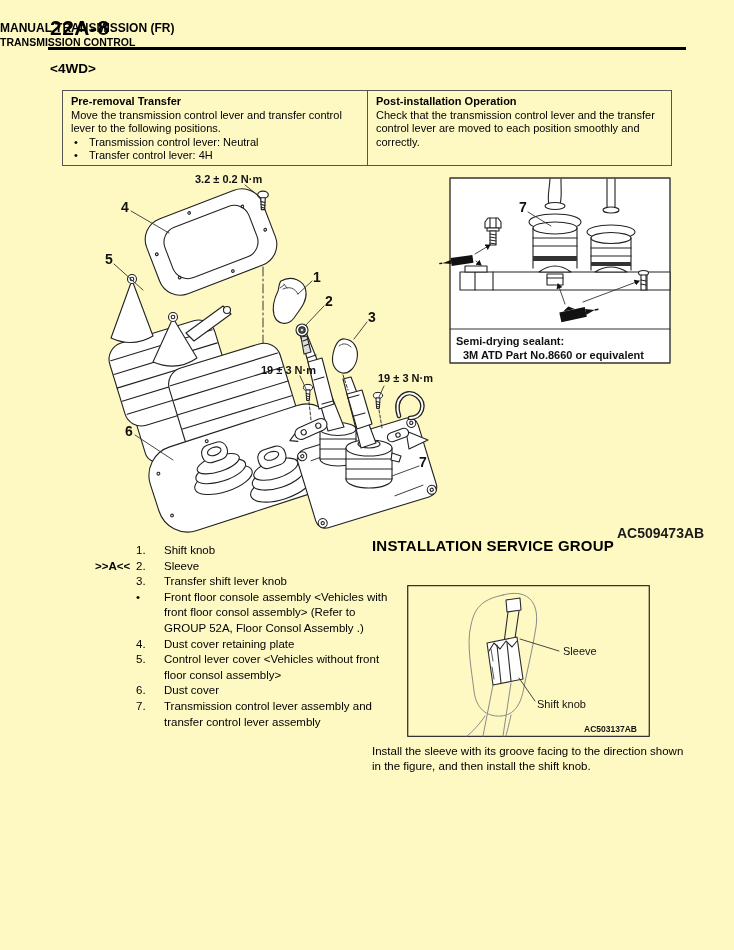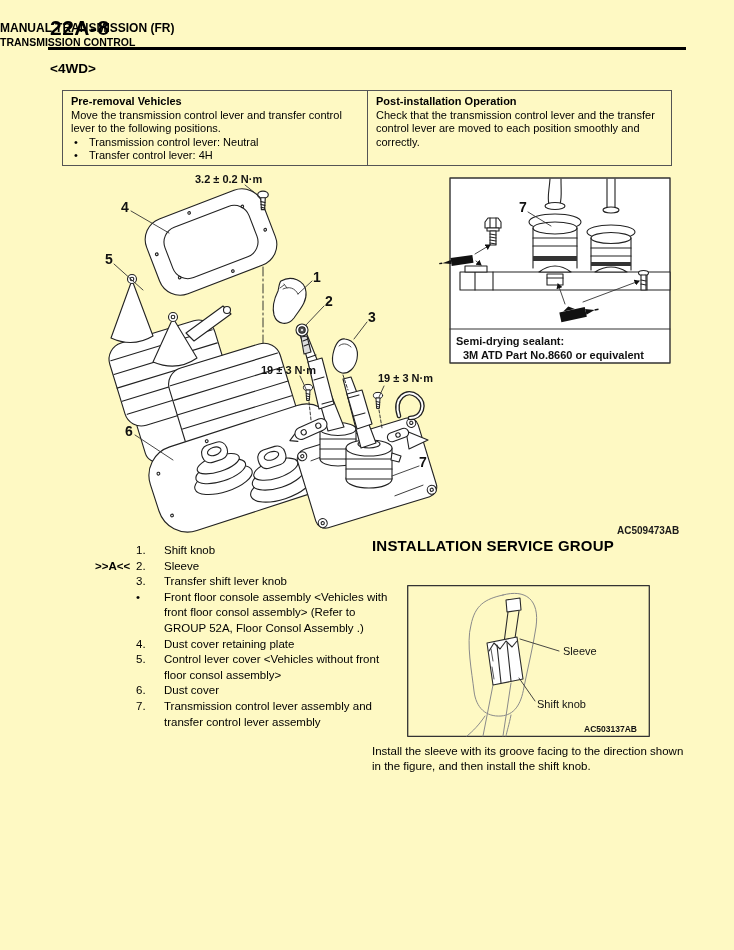--- a/index.html
+++ b/index.html
@@ -24,21 +24,21 @@
   .rs-block{position:absolute;left:95px;top:543px;width:300px;font-size:11.5px;line-height:15.6px;}
   .rs-title{font-weight:bold;margin-left:68px;}
   .rs-row{display:grid;grid-template-columns:41px 28px 1fr;}
   .rs-marker{font-weight:bold;white-space:nowrap;}
 
   .inst-block{position:absolute;left:372px;top:537px;width:324px;}
   .inst-heading{font-size:15px;font-weight:bold;letter-spacing:.2px;}
   .inst-sub{font-size:13px;font-weight:bold;margin-top:7px;}
   .inst-body{position:absolute;left:372px;top:744px;width:316px;font-size:11.5px;line-height:15.2px;}
 
-  .figcode{position:absolute;font-size:10px;font-weight:bold;color:#1a1a1a;}
+  .figcode{position:absolute;font-size:14px;font-weight:bold;color:#1a1a1a;}
 
   svg{position:absolute;}
   svg text{font-family:"Liberation Sans",sans-serif;fill:#111;stroke:none;}
   .callout{font-size:14px;font-weight:bold;}
   .torque{font-size:11px;font-weight:bold;}
   .note{font-size:11px;font-weight:bold;}
   .lbl{font-size:11px;}
   .code{font-size:8.5px;font-weight:bold;}
   .ld{stroke:#333;stroke-width:.9;fill:none;}
 </style>
@@ -49,21 +49,21 @@
 
   <div class="hdr-code">22A-8</div>
   <div class="hdr-center">
     <div class="hdr-title">MANUAL TRANSMISSION (FR)</div>
     <div class="hdr-sub">TRANSMISSION CONTROL</div>
   </div>
   <div class="hdr-rule"></div>
   <div class="section-label">&lt;4WD&gt;</div>
 
   <div class="op-box" id="pre-box">
-    <div class="op-title">Pre-removal Vehicles</div>
+    <div class="op-title">Pre-removal Transfer</div>
     <div>Move the transmission control lever and transfer control lever to the following positions.</div>
     <div class="op-bullets">
       <div class="op-bullet">
           <span class="bullet-dot">•</span>
         <span>Transmission control lever: Neutral</span>
         </div>
       <div class="op-bullet">
           <span class="bullet-dot">•</span>
         <span>Transfer control lever: 4H</span>
         </div>

